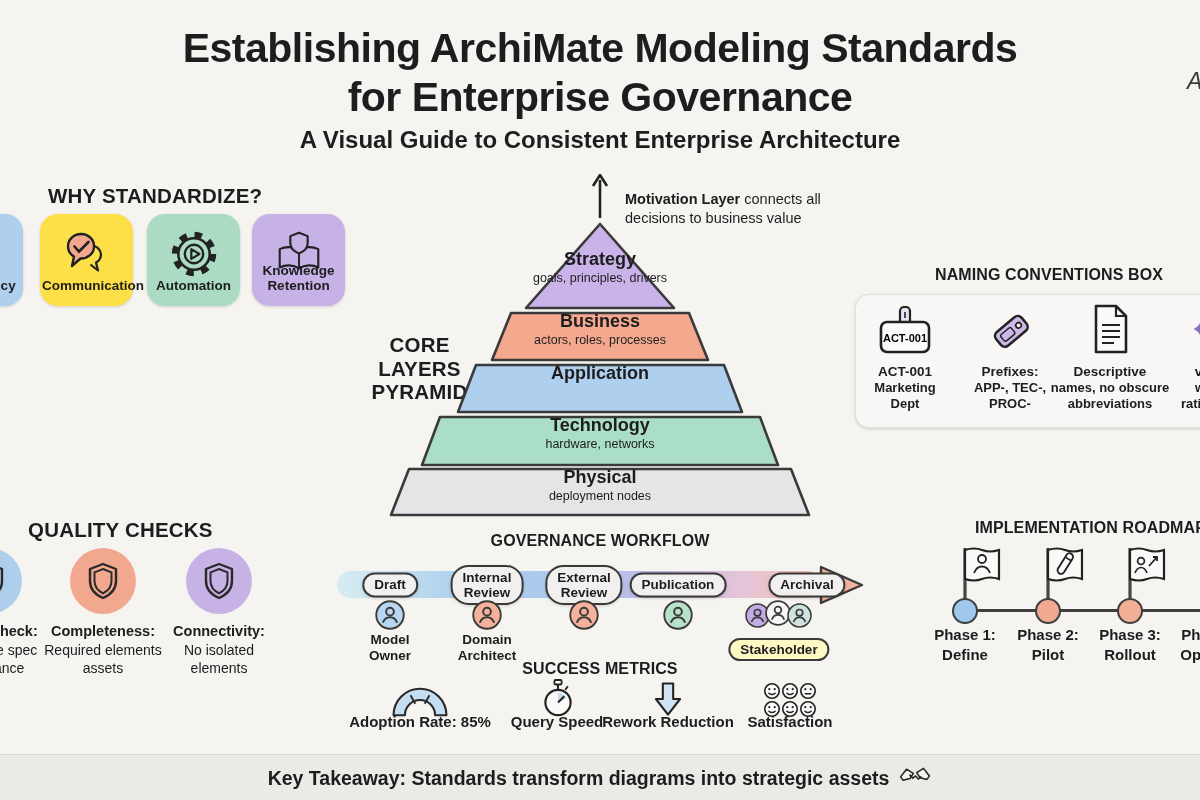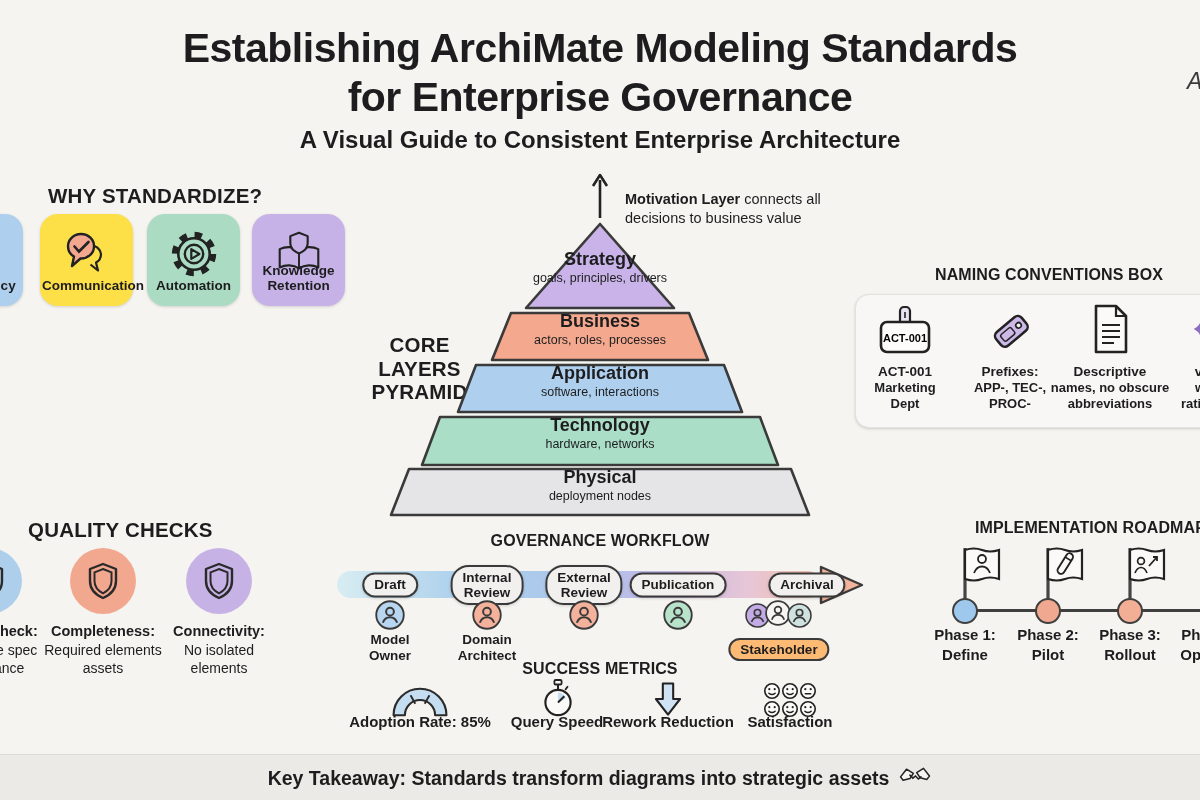--- a/index.html
+++ b/index.html
@@ -30,21 +30,21 @@
   .qcircle{top:548px;width:66px;height:66px;border-radius:50%;display:flex;align-items:center;justify-content:center;}
   .qlabel{top:622px;width:150px;text-align:center;font-size:14px;font-weight:500;line-height:1.3;}
   .qlabel .l1{font-weight:bold;font-size:14.5px;}
   
   .band{left:337px;top:571px;width:484px;height:27px;border-radius:14px;
     background:linear-gradient(90deg,#d8edf2 0%,#a9cdec 28%,#aec7ec 50%,#c4b7e4 68%,#e7c6d6 85%,#f0bda8 100%);}
   .pill{top:585px;transform:translate(-50%,-50%);background:#f2f0ee;border:2.5px solid #3a3a3a;border-radius:18px;
         padding:3px 10px;font-size:13.5px;font-weight:bold;text-align:center;line-height:1.12;white-space:pre-line;}
   .role-icon{top:600px;width:30px;height:30px;}
   .role-label{top:632px;width:120px;text-align:center;font-size:13.5px;font-weight:bold;line-height:1.2;white-space:pre-line;}
-  .stake-pill{top:638px;transform:translateX(-50%);background:#fdba74;border:2px solid #3a3a3a;border-radius:15px;
+  .stake-pill{top:638px;transform:translateX(-50%);background:#fef9c3;border:2px solid #3a3a3a;border-radius:15px;
         padding:2px 10px;font-size:13.5px;font-weight:bold;}
   
   .metric-icon{top:684px;height:34px;display:flex;align-items:flex-end;justify-content:center;}
   .metric-label{top:713px;width:170px;text-align:center;font-size:15px;font-weight:bold;}
   
   .phase-label{top:625px;width:110px;text-align:center;font-size:15px;line-height:1.35;}
   .phase-label .l1{font-weight:bold;}
   .phase-label .l2{font-weight:600;}
   .dot{top:598px;width:26px;height:26px;border-radius:50%;border:2.5px solid #3f3f3f;box-sizing:border-box;}
   
@@ -129,21 +129,20 @@
         <path d="M60 201 L380 201 L398 249 L42 249 Z" fill="#abdec6"></path>
         <path d="M29 253 L411 253 L429 299 L11 299 Z" fill="#e5e5e7"></path>
       </g>
     </svg>
   </div>
   <div class="abs layer-name" style="top:250px;">Strategy</div>
   <div class="abs layer-desc" style="top:272px;">goals, principles, drivers</div>
   <div class="abs layer-name" style="top:312px;">Business</div>
   <div class="abs layer-desc" style="top:334px;">actors, roles, processes</div>
   <div class="abs layer-name" style="top:364px;">Application</div>
-  <div class="abs layer-desc" style="top:386px;">software, interactions</div>
   <div class="abs layer-name" style="top:416px;">Technology</div>
   <div class="abs layer-desc" style="top:438px;">hardware, networks</div>
   <div class="abs layer-name" style="top:468px;">Physical</div>
   <div class="abs layer-desc" style="top:490px;">deployment nodes</div>
 
   <div class="abs sub-h" style="left:935px;top:266px;white-space:nowrap;">NAMING CONVENTIONS BOX</div>
   <div class="abs nbox shadow"></div>
 
   <div class="abs" style="left:875px;top:304px;">
     <svg width="60" height="54" viewBox="0 0 60 54">

